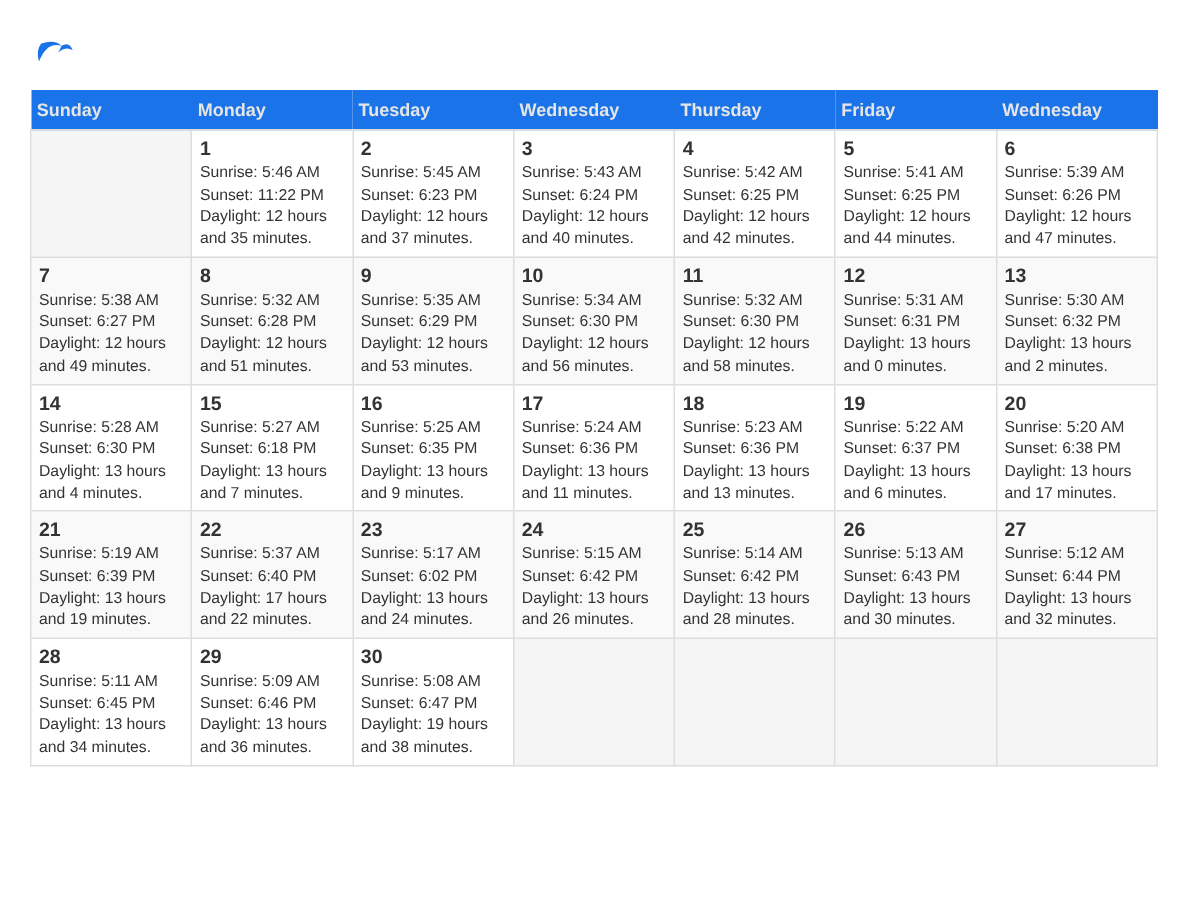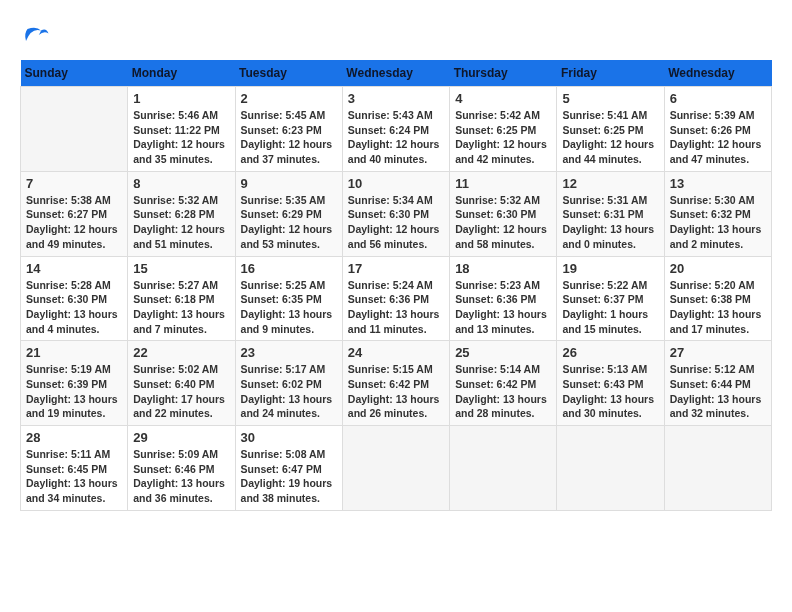--- a/index.html
+++ b/index.html
@@ -46,21 +46,21 @@
       font-size: 16px;
       color: #555;
     }
     table {
       width: 100%;
       border-collapse: collapse;
       font-size: 11px;
     }
     thead tr th {
       background-color: #1a73e8;
-      color: #0f172a;
+      color: #e5e5e5;
       padding: 6px 4px;
       text-align: left;
       font-size: 12px;
       font-weight: bold;
     }
     tbody tr td {
       border: 1px solid #ddd;
       vertical-align: top;
       padding: 4px 5px;
       min-width: 100px;
@@ -74,21 +74,20 @@
     .day-number {
       font-weight: bold;
       font-size: 13px;
       margin-bottom: 2px;
       display: block;
     }
     .day-info {
       font-size: 10.5px;
       line-height: 1.4;
       color: #333;
-      font-weight: bold;
     }
     .empty-cell {
       background: #f5f5f5 !important;
     }
   </style>
 </head>
 <body>
 
 <div class="header">
   <div class="logo">
@@ -268,21 +267,21 @@
           <span>Sunrise: 5:23 AM</span><br>
           <span>Sunset: 6:36 PM</span><br>
           <span>Daylight: 13 hours and 13 minutes.</span>
         </div>
       </td>
         <td>
         <span class="day-number">19</span>
         <div class="day-info">
           <span>Sunrise: 5:22 AM</span><br>
           <span>Sunset: 6:37 PM</span><br>
-          <span>Daylight: 1 hours and 15 minutes.</span>
+          <span>Daylight: 13 hours and 6 minutes.</span>
         </div>
       </td>
         <td>
         <span class="day-number">20</span>
         <div class="day-info">
           <span>Sunrise: 5:20 AM</span><br>
           <span>Sunset: 6:38 PM</span><br>
           <span>Daylight: 13 hours and 17 minutes.</span>
         </div>
       </td>
@@ -292,21 +291,21 @@
         <span class="day-number">21</span>
         <div class="day-info">
           <span>Sunrise: 5:19 AM</span><br>
           <span>Sunset: 6:39 PM</span><br>
           <span>Daylight: 13 hours and 19 minutes.</span>
         </div>
       </td>
         <td>
         <span class="day-number">22</span>
         <div class="day-info">
-          <span>Sunrise: 5:02 AM</span><br>
+          <span>Sunrise: 5:37 AM</span><br>
           <span>Sunset: 6:40 PM</span><br>
           <span>Daylight: 17 hours and 22 minutes.</span>
         </div>
       </td>
         <td>
         <span class="day-number">23</span>
         <div class="day-info">
           <span>Sunrise: 5:17 AM</span><br>
           <span>Sunset: 6:02 PM</span><br>
           <span>Daylight: 13 hours and 24 minutes.</span>

